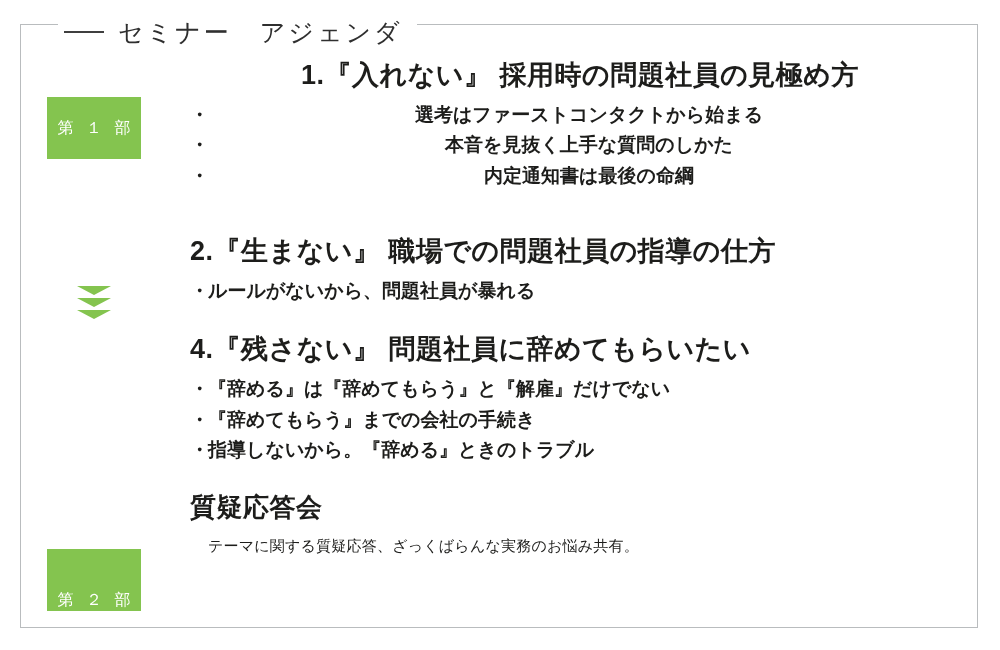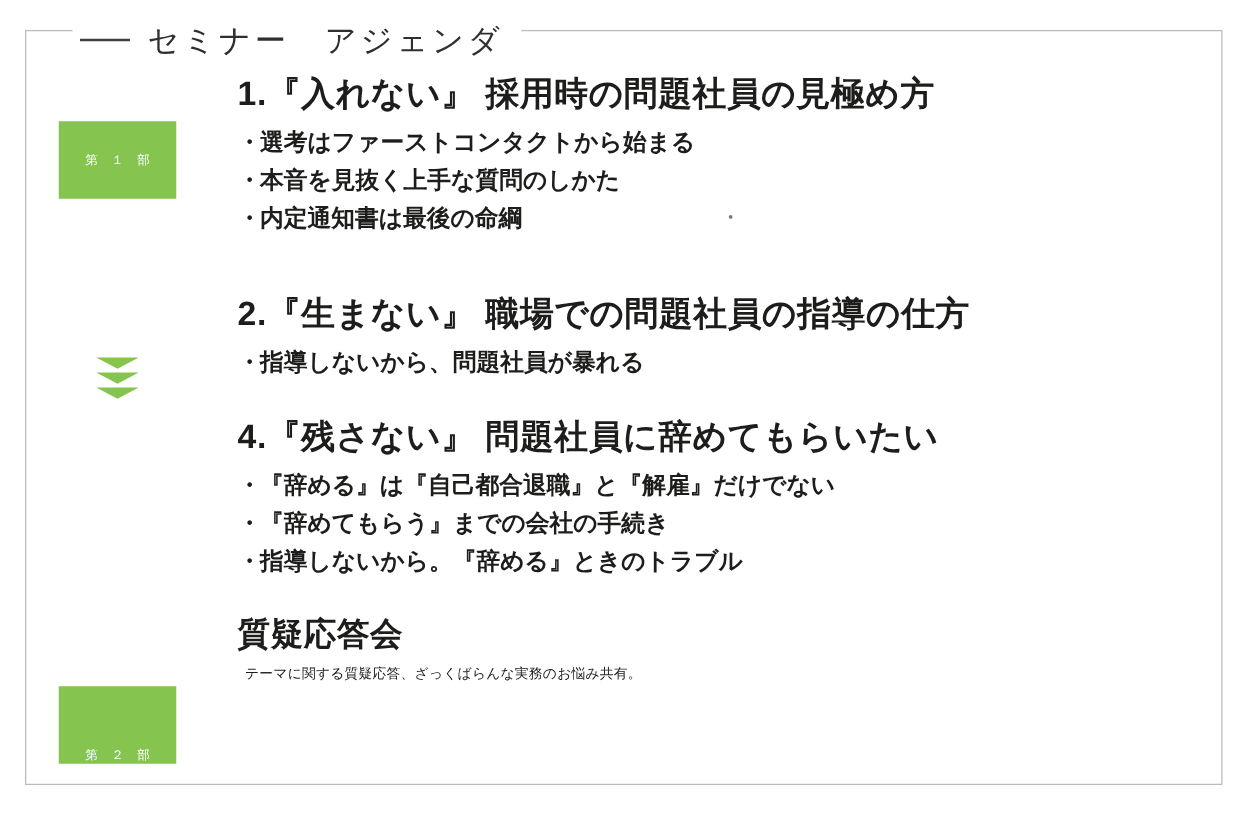--- a/index.html
+++ b/index.html
@@ -57,21 +57,21 @@
   
   .badge {
     position: absolute;
     width: 94px;
     height: 62px;
     background: #84c44f;
     color: #ffffff;
     display: flex;
     align-items: center;
     justify-content: center;
-    font-size: 10px;
+    font-size: 16px;
     letter-spacing: 4px;
     padding-left: 4px;
     box-sizing: border-box;
   }
   #badge-1 { left: 47px; top: 97px; }
   #badge-2 { left: 47px; top: 549px; align-items: flex-end; }
 
   .chevrons {
     position: absolute;
     left: 47px;
@@ -122,35 +122,35 @@
     white-space: nowrap;
     padding-left: 18px;
     position: relative;
   }
   .bullets li::before {
     content: "\30FB";
     position: absolute;
     left: 0;
     top: 0;
   }
-  .sec1 { margin-bottom: 42px; }
+  .sec1 { margin-bottom: 42px; text-align: center; }
   .sec2 { }
   .sec3 { margin-bottom: 24px; }
 
   .qa-heading {
     font-size: 26px;
     font-weight: 700;
     color: #1d1d1b;
     margin: 0 0 6px 0;
     letter-spacing: 0.5px;
   }
   .qa-sub {
-    font-size: 11px;
-    color: #1d1d1b;
-    margin: 0;
+    font-size: 15px;
+    color: #1d1d1b;
+    margin: 12px;
     padding-left: 6px;
     letter-spacing: 0.2px;
   }
   .dot-mark {
     position: absolute;
     left: 583px;
     top: 172px;
     width: 3px;
     height: 3px;
     background: #7a7a7a;
@@ -192,28 +192,28 @@
       <ul class="bullets">
         <li>選考はファーストコンタクトから始まる</li>
         <li>本音を見抜く上手な質問のしかた</li>
         <li>内定通知書は最後の命綱</li>
       </ul>
     </div>
 
     <div class="section sec2">
       <h2 class="section-heading">2.『生まない』 職場での問題社員の指導の仕方</h2>
       <ul class="bullets">
-        <li>指導しないから、問題社員が暴れる</li>
+        <li>ルールがないから、問題社員が暴れる</li>
       </ul>
     </div>
 
     <div class="section sec3">
       <h2 class="section-heading">4.『残さない』 問題社員に辞めてもらいたい</h2>
       <ul class="bullets">
-        <li>『辞める』は『自己都合退職』と『解雇』だけでない</li>
+        <li>『辞める』は『辞めてもらう』と『解雇』だけでない</li>
         <li>『辞めてもらう』までの会社の手続き</li>
         <li>指導しないから。『辞める』ときのトラブル</li>
       </ul>
     </div>
 
     <div class="section">
       <h2 class="qa-heading">質疑応答会</h2>
       <p class="qa-sub">テーマに関する質疑応答、ざっくばらんな実務のお悩み共有。</p>
     </div>
 

